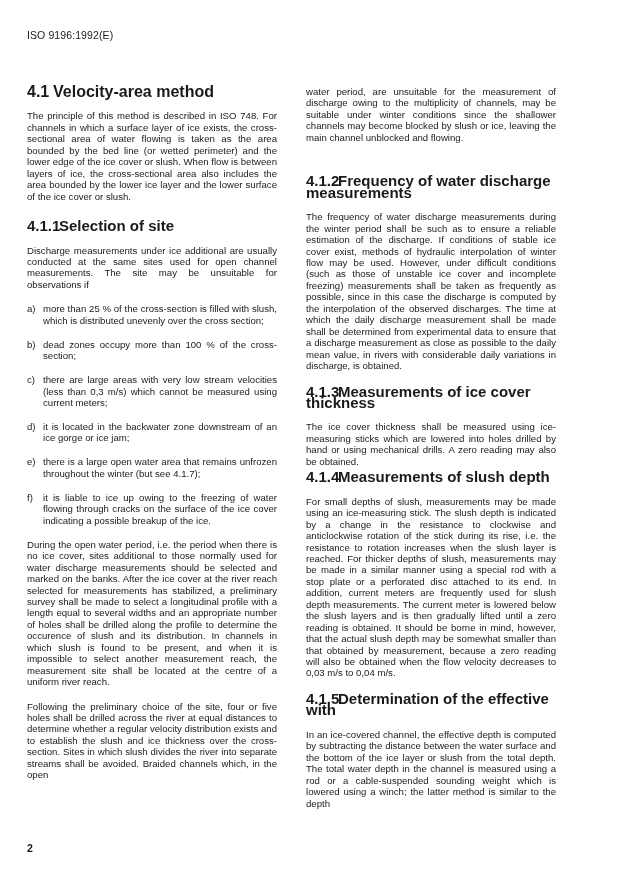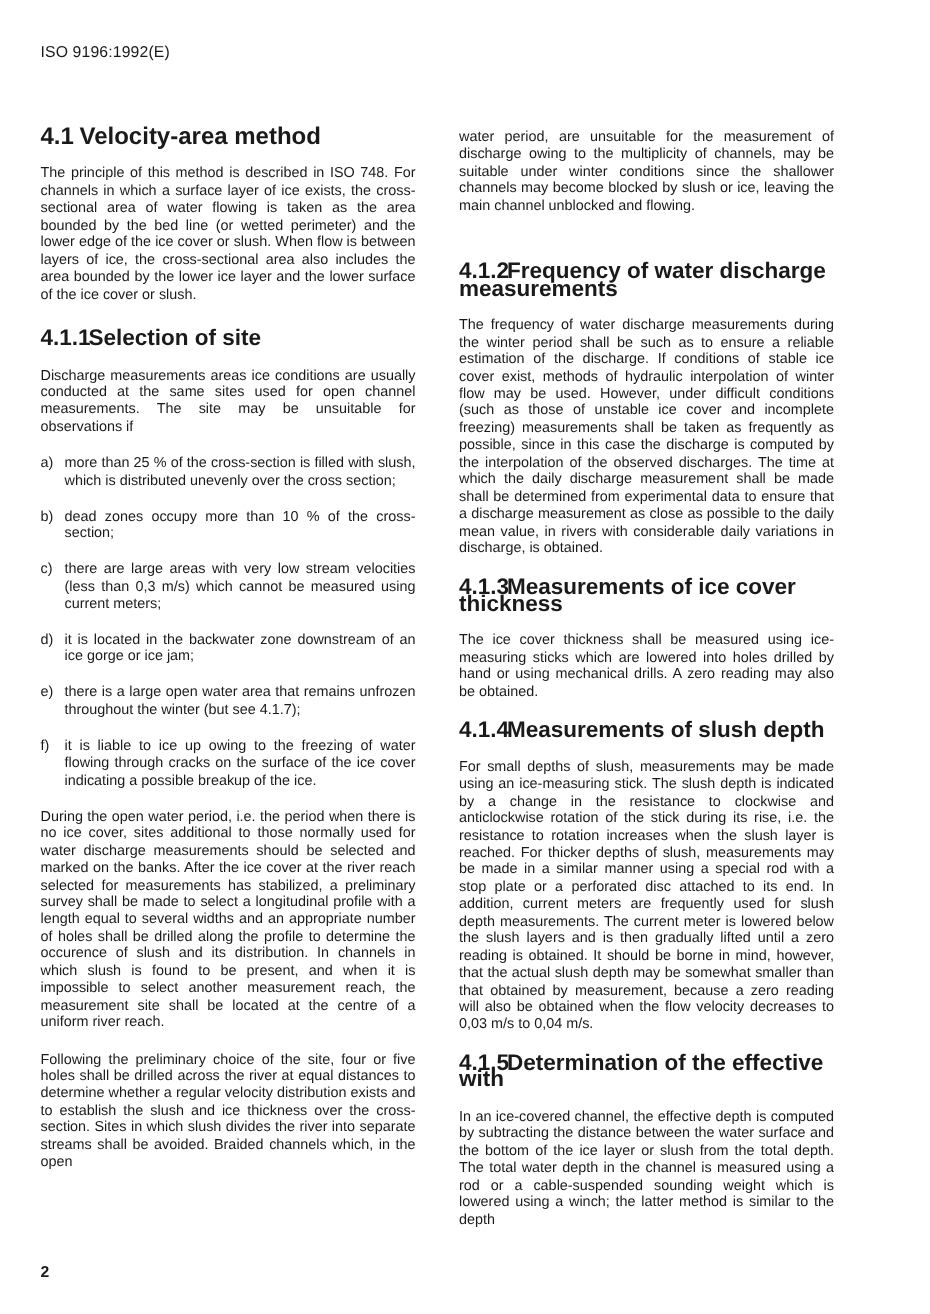--- a/index.html
+++ b/index.html
@@ -23,43 +23,43 @@
 </head>
 <body>
 
 <div class="header">ISO 9196:1992(E)</div>
 
 <div class="col left">
   <h2><span class="num">4.1</span><span>Velocity-area method</span></h2>
   <p class="para" style="margin-bottom:18px;">The principle of this method is described in ISO 748. For channels in which a surface layer of ice exists, the cross-sectional area of water flowing is taken as the area bounded by the bed line (or wetted perimeter) and the lower edge of the ice cover or slush. When flow is between layers of ice, the cross-sectional area also includes the area bounded by the lower ice layer and the lower surface of the ice cover or slush.</p>
 
   <h3><span class="num">4.1.1</span><span>Selection of site</span></h3>
-  <p class="para">Discharge measurements areas ice conditions are usually conducted at the same sites used for open channel measurements. The site may be unsuitable for observations if</p>
+  <p class="para">Discharge measurements under ice additional are usually conducted at the same sites used for open channel measurements. The site may be unsuitable for observations if</p>
 
   <ol class="items">
     <li><span class="lbl">a)</span><span>more than 25 % of the cross-section is filled with slush, which is distributed unevenly over the cross section;</span></li>
-    <li><span class="lbl">b)</span><span>dead zones occupy more than 10 % of the cross-section;</span></li>
+    <li><span class="lbl">b)</span><span>dead zones occupy more than 100 % of the cross-section;</span></li>
     <li><span class="lbl">c)</span><span>there are large areas with very low stream velocities (less than 0,3 m/s) which cannot be measured using current meters;</span></li>
     <li><span class="lbl">d)</span><span>it is located in the backwater zone downstream of an ice gorge or ice jam;</span></li>
     <li><span class="lbl">e)</span><span>there is a large open water area that remains unfrozen throughout the winter (but see 4.1.7);</span></li>
     <li><span class="lbl">f)</span><span>it is liable to ice up owing to the freezing of water flowing through cracks on the surface of the ice cover indicating a possible breakup of the ice.</span></li>
   </ol>
 
   <p class="para">During the open water period, i.e. the period when there is no ice cover, sites additional to those normally used for water discharge measurements should be selected and marked on the banks. After the ice cover at the river reach selected for measurements has stabilized, a preliminary survey shall be made to select a longitudinal profile with a length equal to several widths and an appropriate number of holes shall be drilled along the profile to determine the occurence of slush and its distribution. In channels in which slush is found to be present, and when it is impossible to select another measurement reach, the measurement site shall be located at the centre of a uniform river reach.</p>
   <p class="para">Following the preliminary choice of the site, four or five holes shall be drilled across the river at equal distances to determine whether a regular velocity distribution exists and to establish the slush and ice thickness over the cross-section. Sites in which slush divides the river into separate streams shall be avoided. Braided channels which, in the open</p>
 </div>
 
 <div class="col right">
   <p class="para" style="margin-bottom:32px;">water period, are unsuitable for the measurement of discharge owing to the multiplicity of channels, may be suitable under winter conditions since the shallower channels may become blocked by slush or ice, leaving the main channel unblocked and flowing.</p>
 
   <h3><span class="num">4.1.2</span><span>Frequency of water discharge measurements</span></h3>
   <p class="para" style="margin-bottom:14px;">The frequency of water discharge measurements during the winter period shall be such as to ensure a reliable estimation of the discharge. If conditions of stable ice cover exist, methods of hydraulic interpolation of winter flow may be used. However, under difficult conditions (such as those of unstable ice cover and incomplete freezing) measurements shall be taken as frequently as possible, since in this case the discharge is computed by the interpolation of the observed discharges. The time at which the daily discharge measurement shall be made shall be determined from experimental data to ensure that a discharge measurement as close as possible to the daily mean value, in rivers with considerable daily variations in discharge, is obtained.</p>
 
   <h3><span class="num">4.1.3</span><span>Measurements of ice cover thickness</span></h3>
-  <p class="para" style="margin-bottom:14px;">The ice cover thickness shall be measured using ice-measuring sticks which are lowered into holes drilled by hand or using mechanical drills. A zero reading may also be obtained.</p>
+  <p class="para" style="margin-bottom:4px;">The ice cover thickness shall be measured using ice-measuring sticks which are lowered into holes drilled by hand or using mechanical drills. A zero reading may also be obtained.</p>
 
   <h3><span class="num">4.1.4</span><span>Measurements of slush depth</span></h3>
   <p class="para" style="margin-bottom:14px;">For small depths of slush, measurements may be made using an ice-measuring stick. The slush depth is indicated by a change in the resistance to clockwise and anticlockwise rotation of the stick during its rise, i.e. the resistance to rotation increases when the slush layer is reached. For thicker depths of slush, measurements may be made in a similar manner using a special rod with a stop plate or a perforated disc attached to its end. In addition, current meters are frequently used for slush depth measurements. The current meter is lowered below the slush layers and is then gradually lifted until a zero reading is obtained. It should be borne in mind, however, that the actual slush depth may be somewhat smaller than that obtained by measurement, because a zero reading will also be obtained when the flow velocity decreases to 0,03 m/s to 0,04 m/s.</p>
 
   <h3><span class="num">4.1.5</span><span>Determination of the effective with</span></h3>
   <p class="para">In an ice-covered channel, the effective depth is computed by subtracting the distance between the water surface and the bottom of the ice layer or slush from the total depth. The total water depth in the channel is measured using a rod or a cable-suspended sounding weight which is lowered using a winch; the latter method is similar to the depth</p>
 </div>
 
 <div class="pageno">2</div>
 

